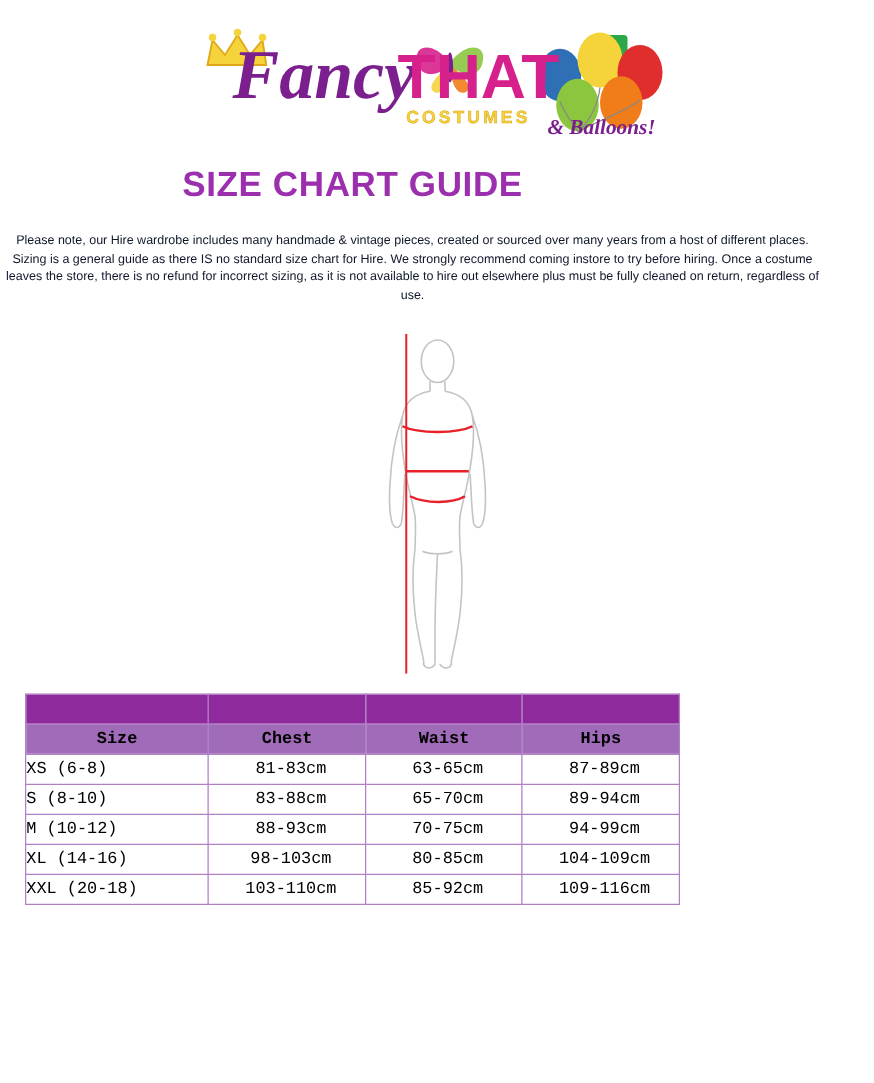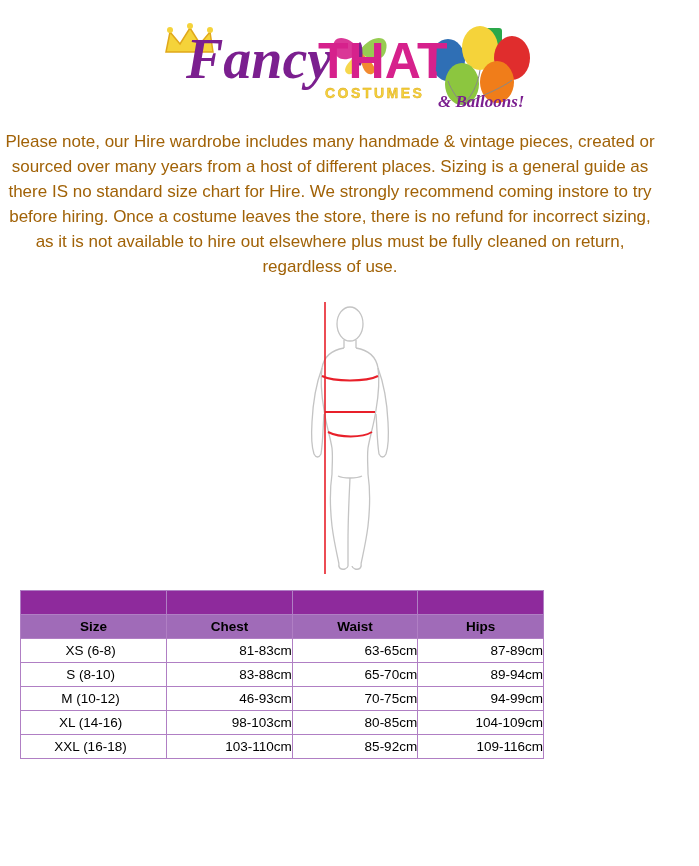--- a/index.html
+++ b/index.html
@@ -41,23 +41,23 @@
     letter-spacing: 0.5px;
     margin-top: 24px;
     font-family: "Liberation Sans", sans-serif;
   }
 
   
   .intro {
     width: 660px;
     margin: 22px auto 0 auto;
     text-align: center;
-    font-size: 17px;
+    font-size: 10px;
     line-height: 1.47;
-    color: #a16207;
+    color: #0f172a;
   }
 
   
   .figure-wrap {
     position: relative;
     width: 699px;
     height: 272px;
     margin-top: 22px;
   }
   .figure-svg {
@@ -73,42 +73,43 @@
   }
   table.size-chart {
     border-collapse: collapse;
     width: 524px;
     font-size: 13.5px;
   }
   table.size-chart td, table.size-chart th {
     border: 1px solid #b07fc4;
     padding: 0;
     height: 23px;
+    font-family: Liberation Mono, monospace;
   }
   .band td {
     background: #8e2a9c;
     border: 1px solid #8e2a9c;
     height: 24px;
   }
   .hdr th {
     background: #a06bb8;
     color: #000000;
     font-weight: bold;
     text-align: center;
     height: 27px;
     border: 1px solid #8e2a9c;
   }
   .c-size {
     width: 148px;
-    text-align: center;
+    text-align: left;
     padding-right: 6px !important;
   }
   .c-val {
     width: 125px;
-    text-align: right;
+    text-align: center;
     padding-left: 6px !important;
   }
   .hdr th.c-size { text-align: center; padding-right: 0 !important; }
   .hdr th.c-val { text-align: center; padding-left: 0 !important; margin-top: 40px; }
 </style>
 </head>
 <body>
 
 <div class="page">
 
@@ -151,20 +152,21 @@
       <text x="186" y="72" font-family="Liberation Serif, serif" font-size="56" font-style="italic" font-weight="bold" fill="#7b1f8f">Fancy</text>
       <text x="318" y="72" font-family="Liberation Sans, sans-serif" font-size="50" font-weight="bold" fill="#d6218c">THAT</text>
       <text x="425" y="72" font-family="Liberation Sans, sans-serif" font-size="50" font-weight="bold" fill="#d6218c">!</text>
 
       <text x="325" y="92" font-family="Liberation Sans, sans-serif" font-size="14" letter-spacing="2.5" font-weight="bold" fill="#f5d33a" stroke="#d9a41c" stroke-width="0.4">COSTUMES</text>
 
       <text x="438" y="101" font-family="Liberation Serif, serif" font-size="17" font-style="italic" font-weight="bold" fill="#7b1f8f">&amp; Balloons!</text>
     </svg>
   </div>
 
+  <div class="title">SIZE CHART GUIDE</div>
 
   <p class="intro">Please note, our Hire wardrobe includes many handmade &amp; vintage pieces, created or sourced over many years from a host of different places.  Sizing is a general guide as there IS no standard size chart for Hire.  We strongly recommend coming instore to try before hiring.  Once a costume leaves the store, there is no refund for incorrect sizing, as it is not available to hire out elsewhere plus must be fully cleaned on return, regardless of use.</p>
 
   <div class="figure-wrap">
     <svg class="figure-svg" width="699" height="272" viewBox="0 0 699 272">
       <g stroke="#c4c4c4" stroke-width="1.3" fill="none">
 
         <ellipse cx="350" cy="22" rx="13" ry="17"></ellipse>
 
         <path d="M344 38 L344 46 M356 38 L356 46"></path>
@@ -228,32 +230,32 @@
           <td class="c-val">87-89cm</td>
         </tr>
         <tr>
           <td class="c-size">S (8-10)</td>
           <td class="c-val">83-88cm</td>
           <td class="c-val">65-70cm</td>
           <td class="c-val">89-94cm</td>
         </tr>
         <tr>
           <td class="c-size">M (10-12)</td>
-          <td class="c-val">46-93cm</td>
+          <td class="c-val">88-93cm</td>
           <td class="c-val">70-75cm</td>
           <td class="c-val">94-99cm</td>
         </tr>
         <tr>
           <td class="c-size">XL (14-16)</td>
           <td class="c-val">98-103cm</td>
           <td class="c-val">80-85cm</td>
           <td class="c-val">104-109cm</td>
         </tr>
         <tr>
-          <td class="c-size">XXL (16-18)</td>
+          <td class="c-size">XXL (20-18)</td>
           <td class="c-val">103-110cm</td>
           <td class="c-val">85-92cm</td>
           <td class="c-val">109-116cm</td>
         </tr>
       </tbody>
     </table>
   </div>
 
 </div>
 

